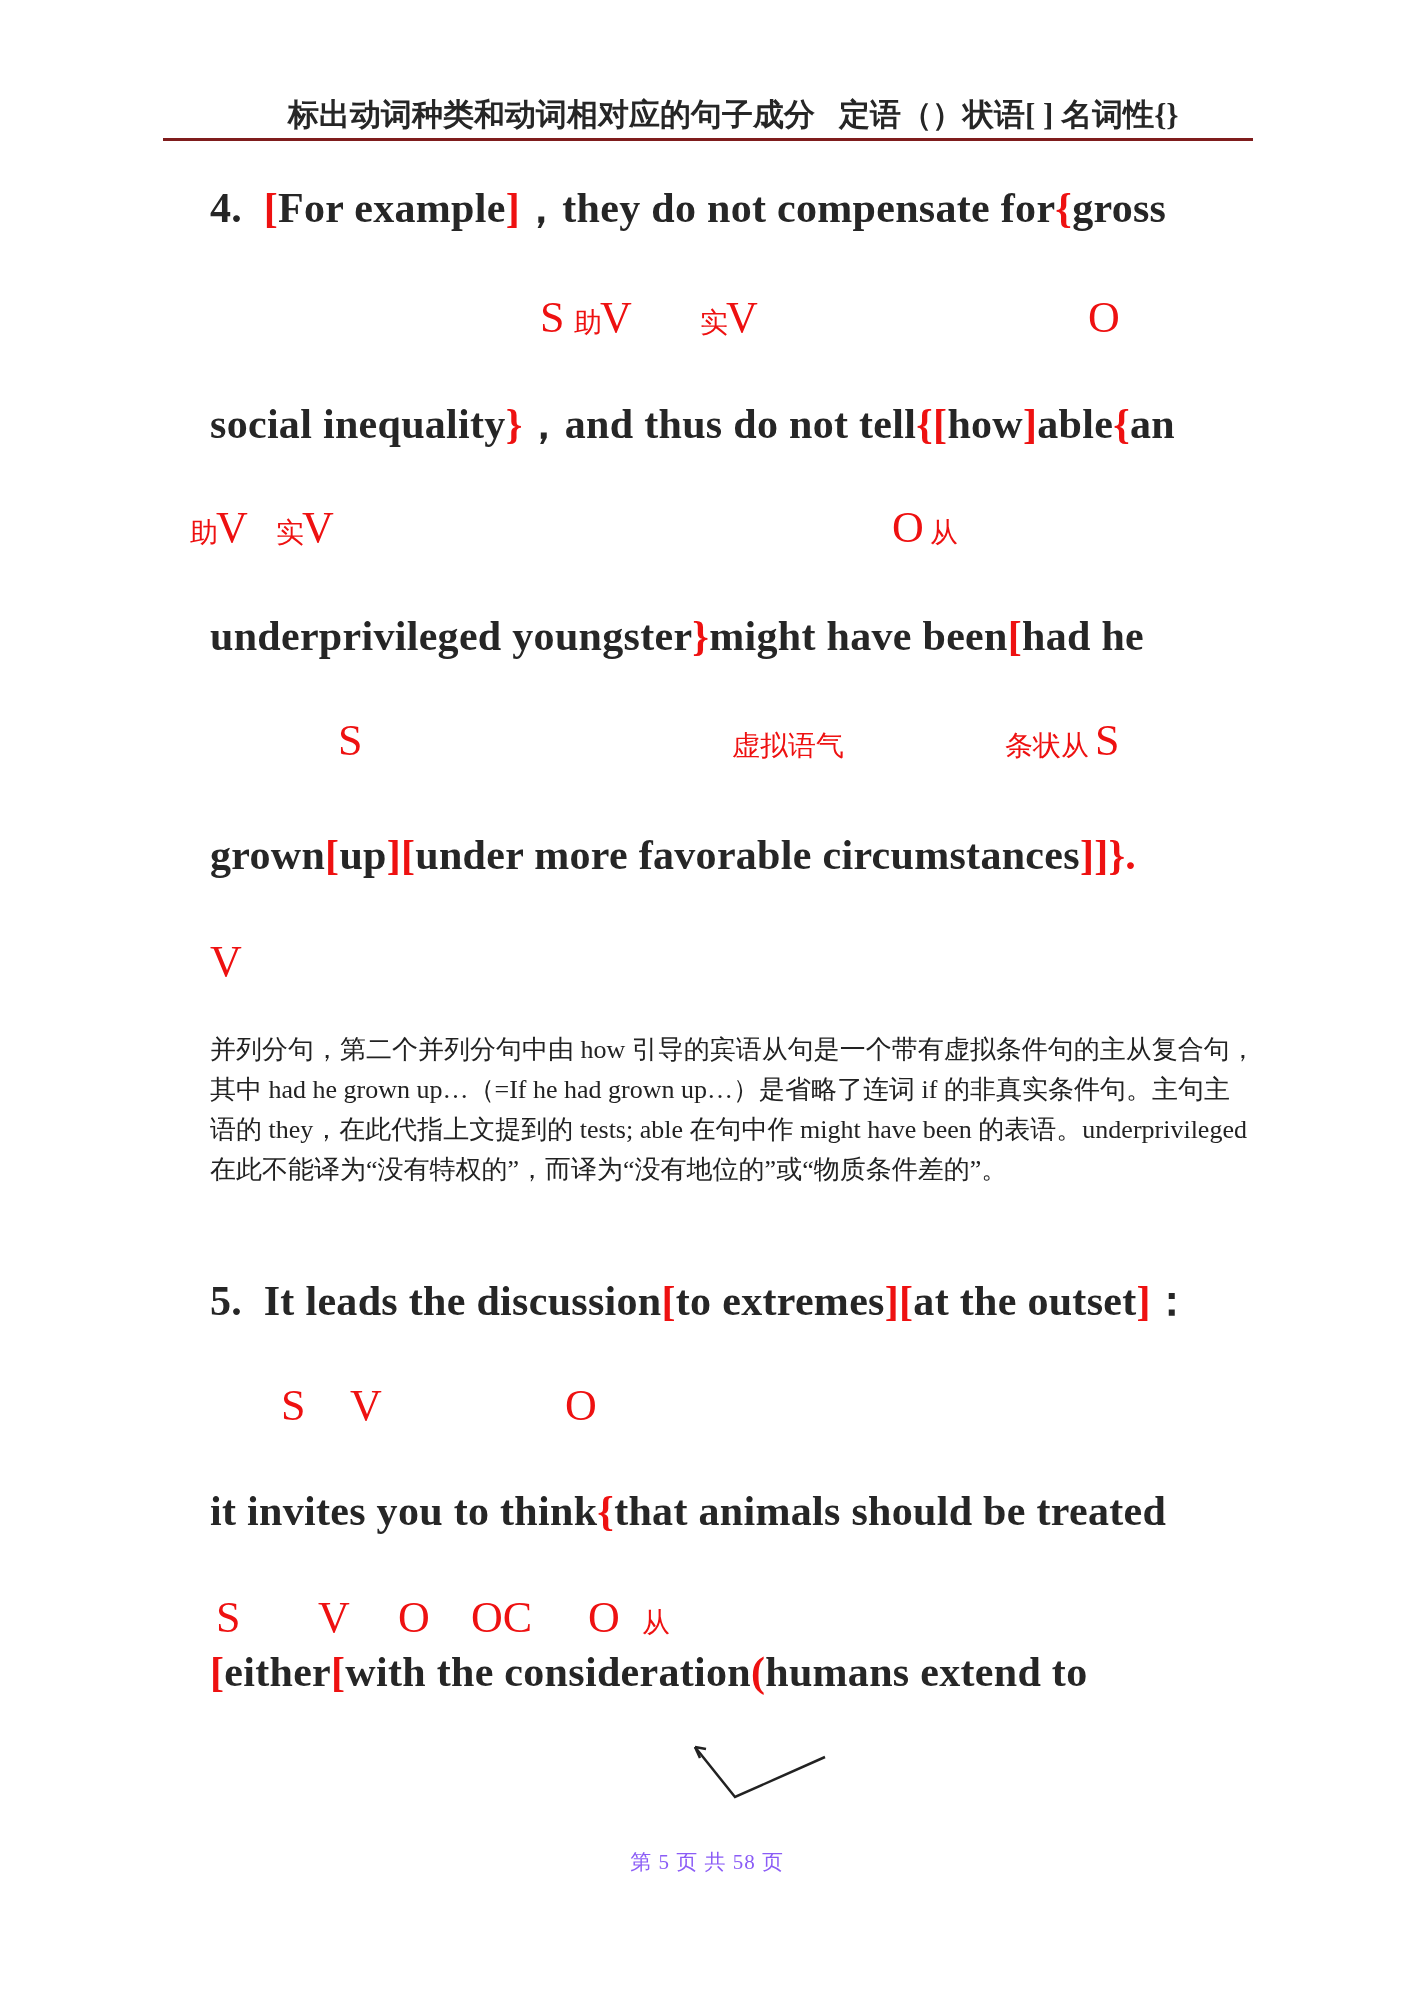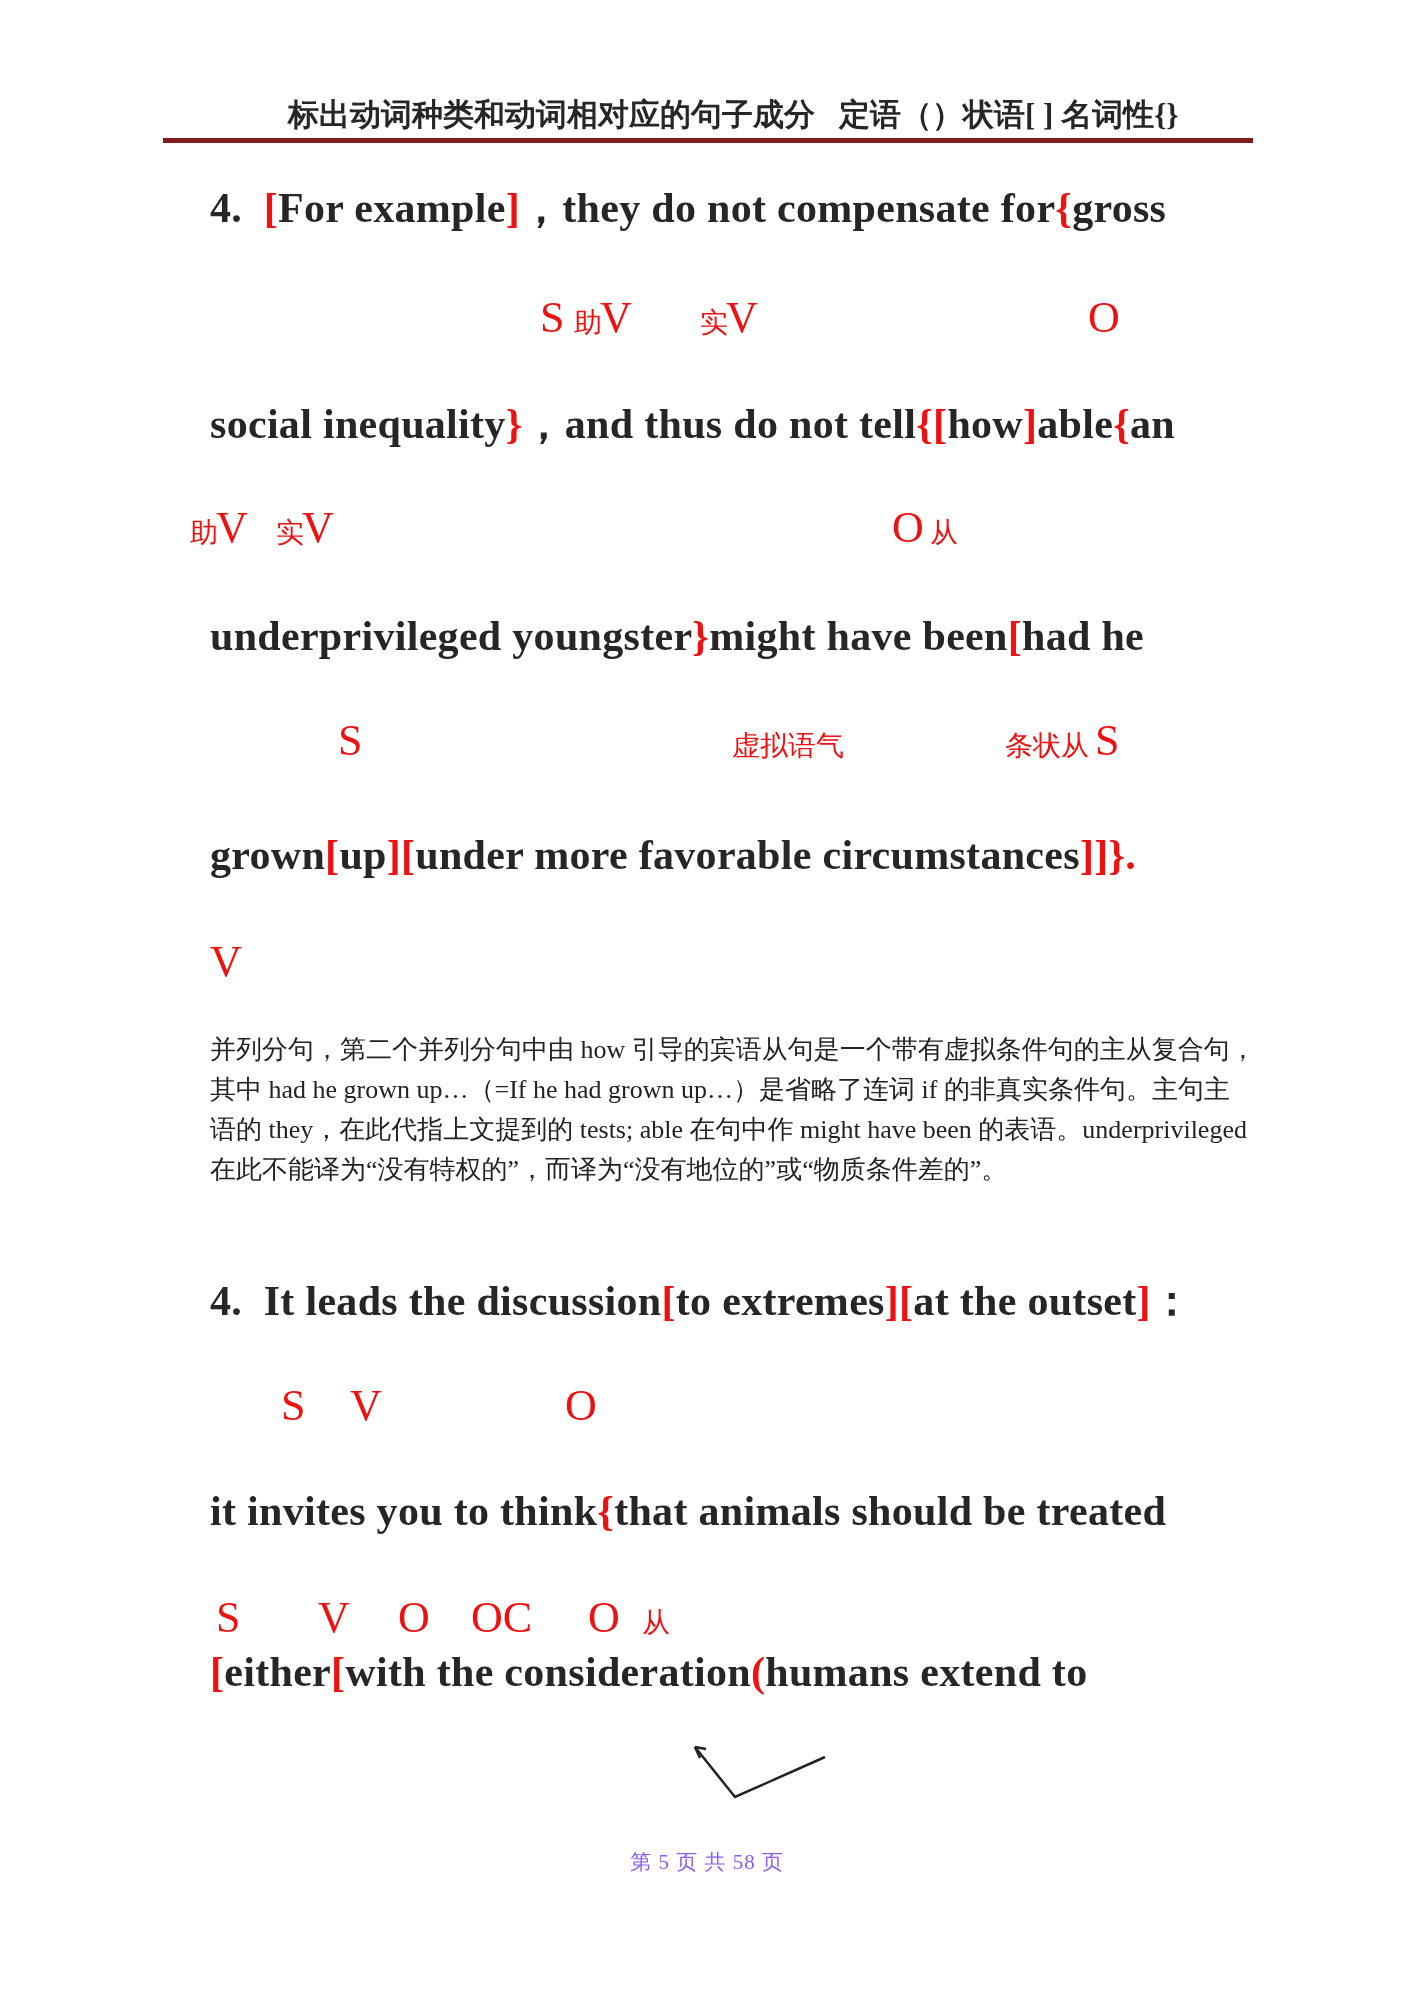--- a/index.html
+++ b/index.html
@@ -3,21 +3,21 @@
 <meta charset="utf-8">
 <style>
   html,body{margin:0;padding:0;background:#ffffff;}
   .page{
     position:relative;width:1414px;height:1999px;background:#ffffff;
     font-family:"Liberation Serif","DejaVu Serif",serif;color:#262626;overflow:hidden;
   }
   
   .hdr{
     position:absolute;left:163px;top:92px;width:1090px;height:46px;
-    border-bottom:5px solid #7f1d1d;font-weight:bold;font-size:31px;white-space:pre;
+    border-bottom:3px solid #7f1d1d;font-weight:bold;font-size:31px;white-space:pre;
   }
   .hdr .h-left{position:absolute;left:125px;top:2px;}
   .hdr .h-right{position:absolute;left:676px;top:2px;}
   
   .tline{
     position:absolute;left:210px;font-weight:bold;font-size:42px;line-height:1.15;
     white-space:pre;color:#262626;letter-spacing:0.3px;
   }
   .tline .red{color:var(--red,#ee1111);}
   
@@ -79,21 +79,21 @@
       <span class="ann-lat" style="left: 210px;">V</span>
     </div>
 
   <div class="para">
     <div class="pline">并列分句，第二个并列分句中由 how 引导的宾语从句是一个带有虚拟条件句的主从复合句，</div>
     <div class="pline">其中 had he grown up…（=If he had grown up…）是省略了连词 if 的非真实条件句。主句主</div>
     <div class="pline">语的 they，在此代指上文提到的 tests; able 在句中作 might have been 的表语。underprivileged</div>
     <div class="pline">在此不能译为“没有特权的”，而译为“没有地位的”或“物质条件差的”。</div>
   </div>
 
-  <div class="tline" style="top:1277px"><span>4.  It leads the discussion</span><span class="red">[</span><span>to extremes</span><span class="red">][</span><span>at the outset</span><span class="red">]</span><span>：</span></div>
+  <div class="tline" style="top:1277px"><span>5.  It leads the discussion</span><span class="red">[</span><span>to extremes</span><span class="red">][</span><span>at the outset</span><span class="red">]</span><span>：</span></div>
   <div class="ann" style="top:1384px">
       <span class="ann-lat" style="left: 281px;">S</span>
       <span class="ann-lat" style="left: 350px;">V</span>
       <span class="ann-lat" style="left: 565px;">O</span>
     </div>
 
   <div class="tline" style="top:1487px"><span>it invites you to think</span><span class="red">{</span><span>that animals should be treated</span></div>
   <div class="ann" style="top:1596px">
       <span class="ann-lat" style="left: 216px;">S</span>
       <span class="ann-lat" style="left: 318px;">V</span>

